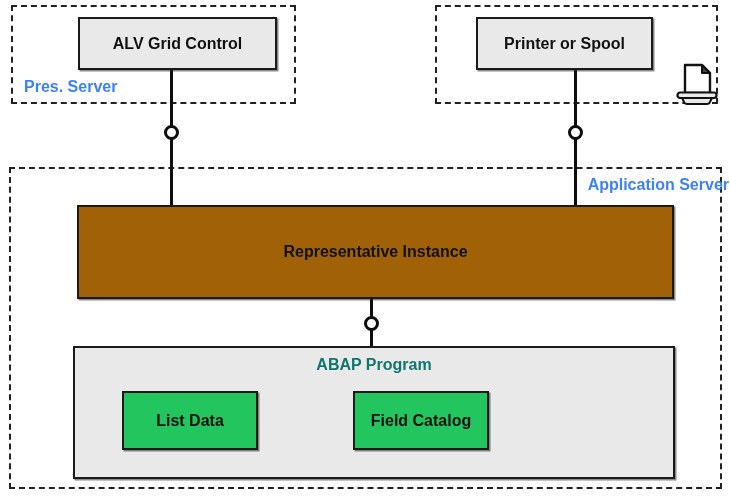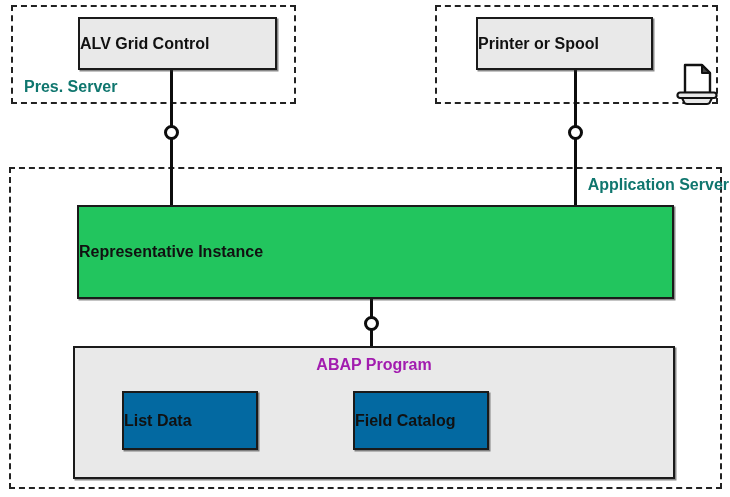--- a/index.html
+++ b/index.html
@@ -6,38 +6,38 @@
   .canvas{
     position:relative;width:730px;height:497px;background:#ffffff;
     font-family:"Liberation Sans","DejaVu Sans",sans-serif;color:#111;
     overflow:hidden;
   }
   .dashed-zone{
     position:absolute;border:2px dashed #222;background:transparent;
     box-sizing:border-box;
   }
   .zone-label{
-    position:absolute;font-weight:bold;font-size:16px;color:#0f766e;
+    position:absolute;font-weight:bold;font-size:16px;color:#3b82f6;
     white-space:nowrap;
   }
   .node{
     position:absolute;background:#e9e9e9;border:2px solid #1a1a1a;
-    box-sizing:border-box;display:flex;align-items:center;
+    box-sizing:border-box;display:flex;align-items:center;justify-content:center;
     font-weight:bold;font-size:16px;color:#111;text-align:center;
     box-shadow:1.5px 1.5px 0 rgba(40,40,40,.55);
   }
-  .node.green{background:#22c55e;}
-  .node.white{background:#0369a1;}
+  .node.green{background:#a16207;}
+  .node.white{background:#22c55e;}
   .container-node{
     position:absolute;background:#e9e9e9;border:2px solid #1a1a1a;
     box-sizing:border-box;box-shadow:1.5px 1.5px 0 rgba(40,40,40,.55);
   }
   .container-title{
     position:absolute;top:8px;left:0;width:100%;text-align:center;
-    font-weight:bold;font-size:16px;color:#a21caf;
+    font-weight:bold;font-size:16px;color:#0f766e;
   }
   .vline{position:absolute;width:3px;background:#0d0d0d;}
   .port{
     position:absolute;width:9px;height:9px;border:3px solid #0d0d0d;
     border-radius:50%;background:#ffffff;box-sizing:content-box;
   }
   .printer-icon{position:absolute;left:676px;top:62px;width:42px;height:44px;}
 </style>
 </head>
 <body>

